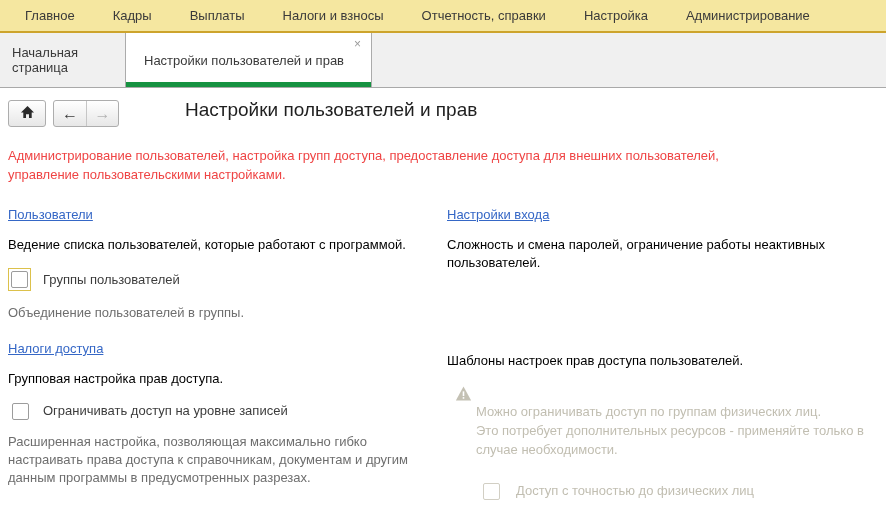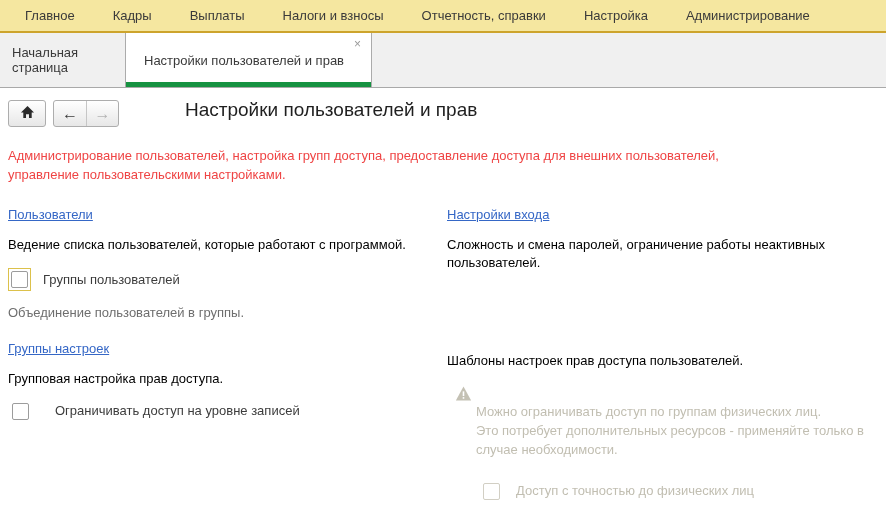--- a/index.html
+++ b/index.html
@@ -51,21 +51,21 @@
   .sec-groups{left:8px;top:340px;width:430px;}
   .sec-profiles{left:447px;top:340px;width:432px;}
   .sec-link{color:var(--link);text-decoration:underline;cursor:pointer;display:inline-block;}
   .sec-desc{margin-top:12px;color:#000000;white-space:pre-line;}
   .post-desc{margin-top:13px;color:#6e6e6e;white-space:pre-line;}
 
   .check-row{display:flex;align-items:center;margin-top:14px;}
   .checkbox{width:17px;height:17px;border:1px solid #9C9C9C;border-radius:2px;background:#fff;cursor:pointer;flex:none;}
   .focus-ring{border:1px solid var(--focus-gold);padding:2px;background:#fff;flex:none;display:flex;}
   .check-label{margin-left:12px;color:#3c3c3c;cursor:default;}
-  .check-row.plain{margin-left:4px;gap:12px;}
+  .check-row.plain{margin-left:4px;}
   .check-row.plain .check-label{margin-left:14px;}
 
   .warn-row{display:flex;margin-top:14px;margin-left:8px;flex-direction:column;}
   .warn-icon{flex:none;width:17px;height:17px;margin-top:1px;}
   .warn-text{margin-left:21px;color:var(--disabled-text);white-space:pre-line;line-height:19px;}
   .check-row.disabled{margin-left:36px;margin-top:23px;}
   .check-row.disabled .checkbox{border-color:var(--disabled-border);cursor:default;}
   .check-row.disabled .check-label{margin-left:16px;color:var(--disabled-text);}
 </style>
 </head>
@@ -128,26 +128,29 @@
     <div class="post-desc">Объединение пользователей в группы.</div>
   </div>
 
   <div class="section sec-login">
     <a class="sec-link">Настройки входа</a>
     <div class="sec-desc">Сложность и смена паролей, ограничение работы неактивных
 пользователей.</div>
   </div>
 
   <div class="section sec-groups">
-    <a class="sec-link">Группы настроек</a>
+    <a class="sec-link">Налоги доступа</a>
     <div class="sec-desc">Групповая настройка прав доступа.</div>
     <div class="check-row plain">
       <span class="checkbox"></span>
       <span class="check-label">Ограничивать доступ на уровне записей</span>
     </div>
+    <div class="post-desc">Расширенная настройка, позволяющая максимально гибко
+настраивать права доступа к справочникам, документам и другим
+данным программы в предусмотренных разрезах.</div>
   </div>
 
   <div class="section sec-profiles">
     <div class="sec-desc">Шаблоны настроек прав доступа пользователей.</div>
     <div class="warn-row">
       <span class="warn-icon">
         <svg width="17" height="17" viewBox="0 0 16 16">
             <path d="M8 1.5 L15.2 14.5 H0.8 Z" fill="#C4C1B4"></path>
             <rect x="7.25" y="6" width="1.5" height="4.4" fill="#ffffff"></rect>
             <rect x="7.25" y="11.4" width="1.5" height="1.5" fill="#ffffff"></rect>

